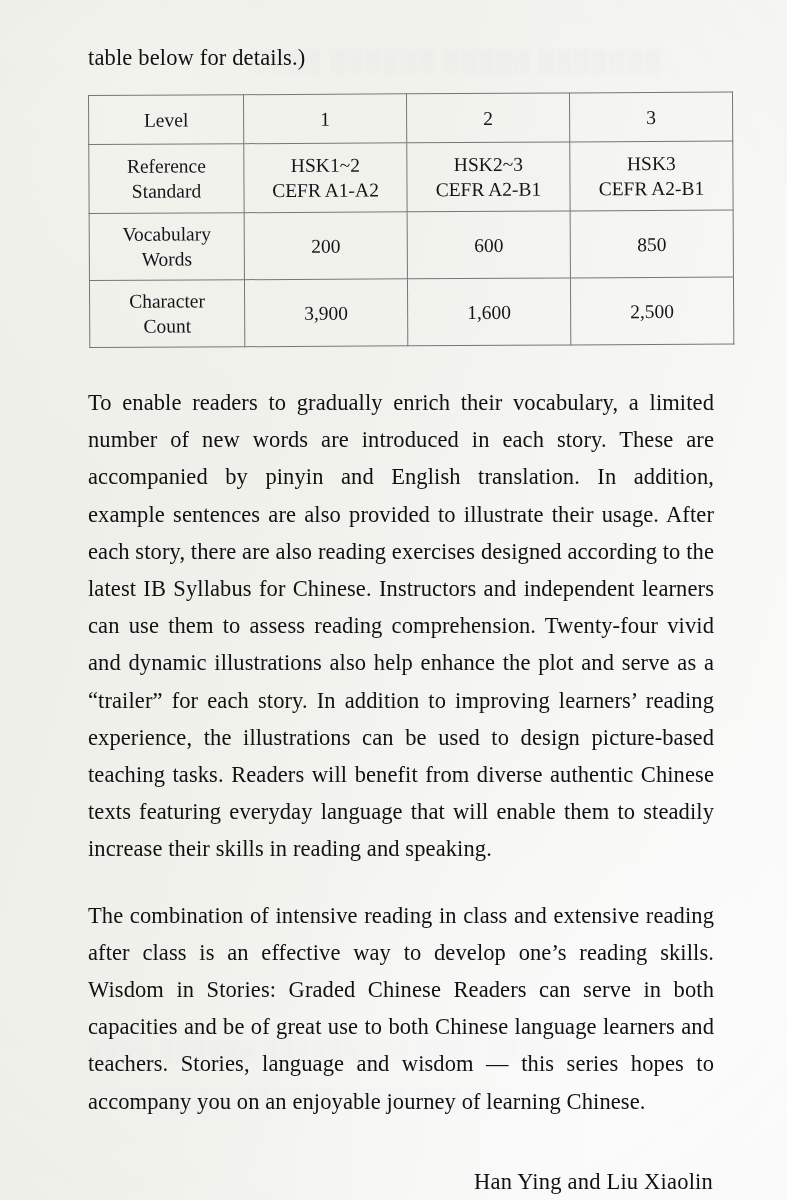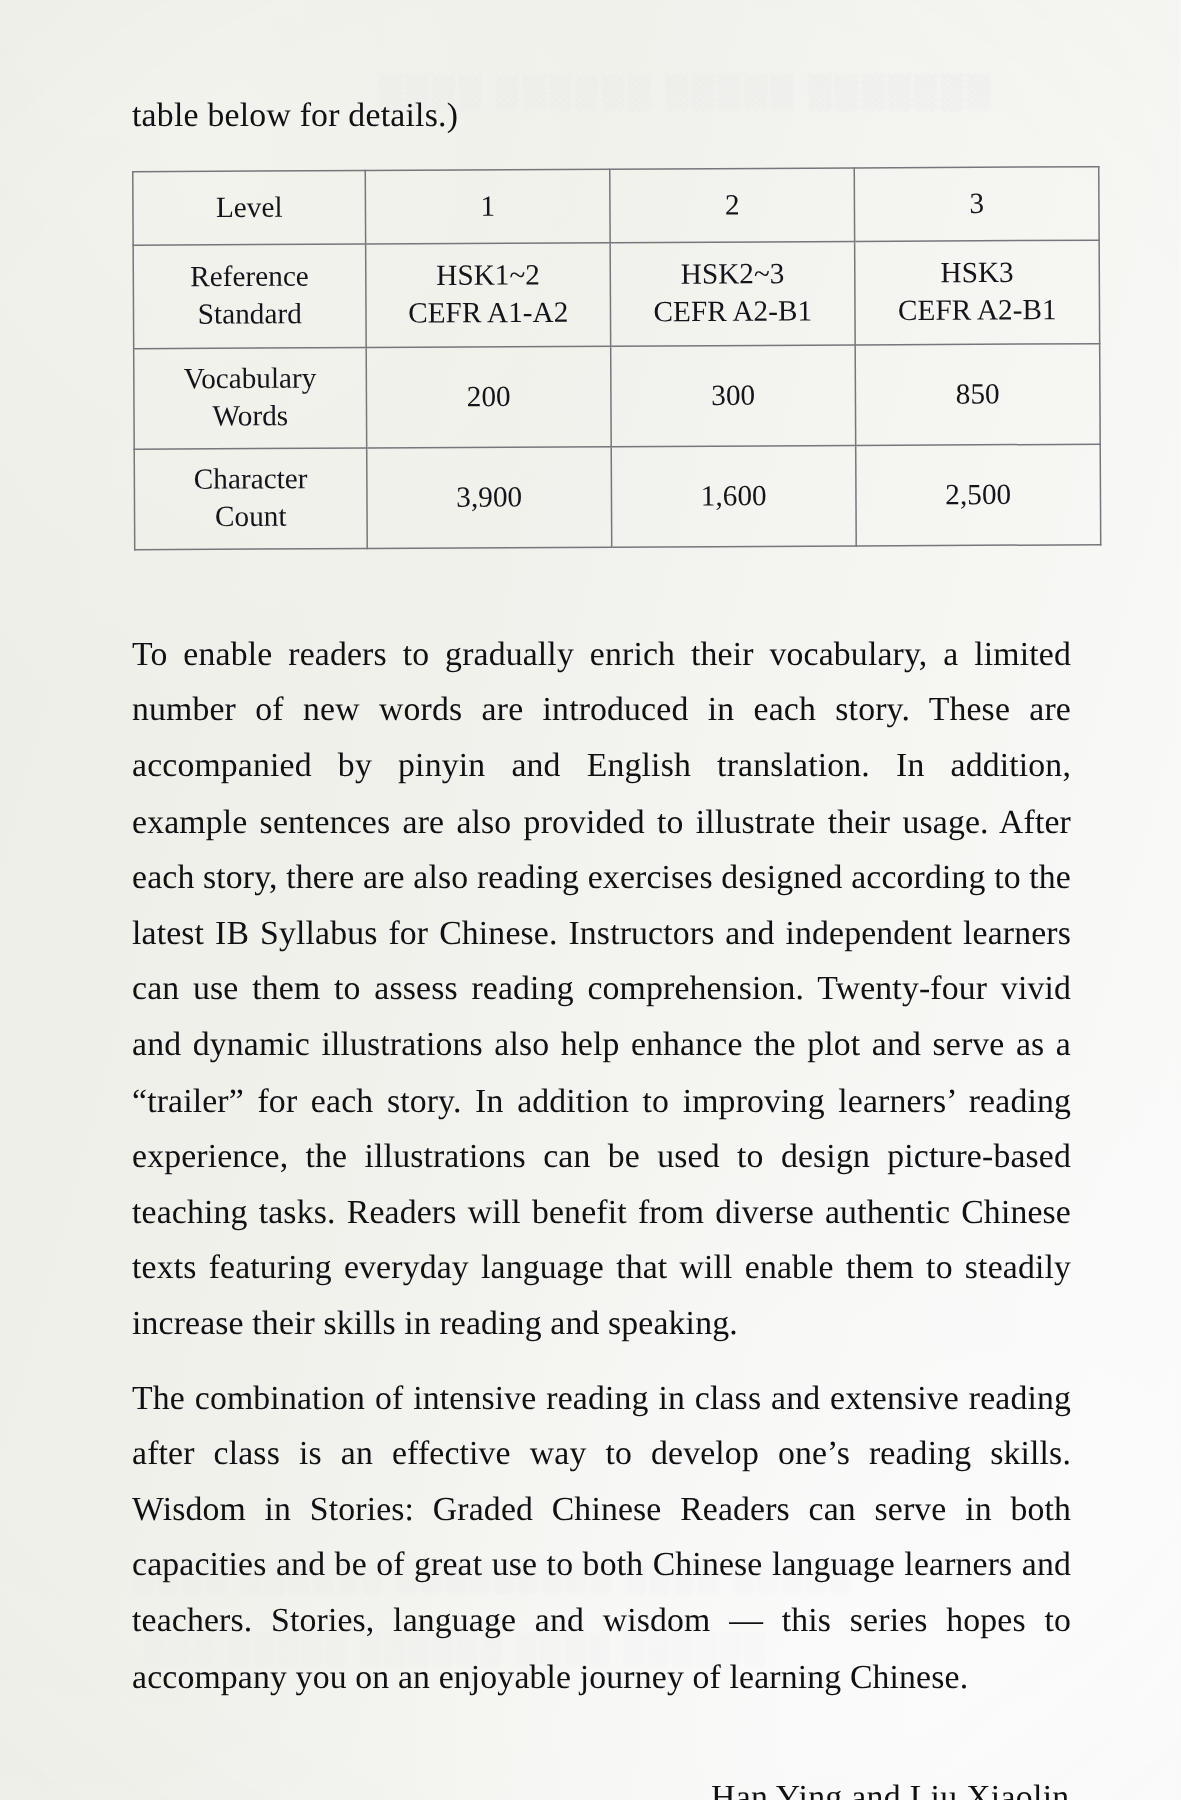--- a/index.html
+++ b/index.html
@@ -53,21 +53,21 @@
     position: absolute;
     left: 88px;
     top: 0;
     width: 626px;
   }
 
   
   .intro-line {
     font-size: 22.5px;
     line-height: 30px;
-    padding-top: 62px;
+    padding-top: 43px;
     letter-spacing: 0.15px;
   }
 
   
   .spec-table-wrap {
     margin-top: 22px;
     
     transform: rotate(-0.30deg);
     transform-origin: left top;
   }
@@ -97,22 +97,22 @@
 
   
   .body-para {
     font-size: 22.5px;
     line-height: 37.2px;
     text-align: justify;
     text-justify: inter-word;
     letter-spacing: 0.1px;
     margin: 0;
   }
-  .para-1 { margin-top: 50px; }
-  .para-2 { margin-top: 12px; }
+  .para-1 { margin-top: 36px; }
+  .para-2 { margin-top: 29px; }
 
   .signature {
     margin-top: 46px;
     font-size: 22.5px;
     line-height: 32px;
     text-align: right;
     padding-right: 1px;
     letter-spacing: 0.2px;
   }
 </style>
@@ -147,21 +147,21 @@
 CEFR A1-A2</td>
             <td class="datacol cell-two-line">HSK2~3
 CEFR A2-B1</td>
             <td class="datacol cell-two-line">HSK3
 CEFR A2-B1</td>
           </tr>
           <tr class="r-vocab">
             <td class="rowhead cell-two-line">Vocabulary
 Words</td>
             <td class="datacol">200</td>
-            <td class="datacol">300</td>
+            <td class="datacol">600</td>
             <td class="datacol">850</td>
           </tr>
           <tr class="r-char">
             <td class="rowhead cell-two-line">Character
 Count</td>
             <td class="datacol">3,900</td>
             <td class="datacol">1,600</td>
             <td class="datacol">2,500</td>
           </tr>
         </tbody>

